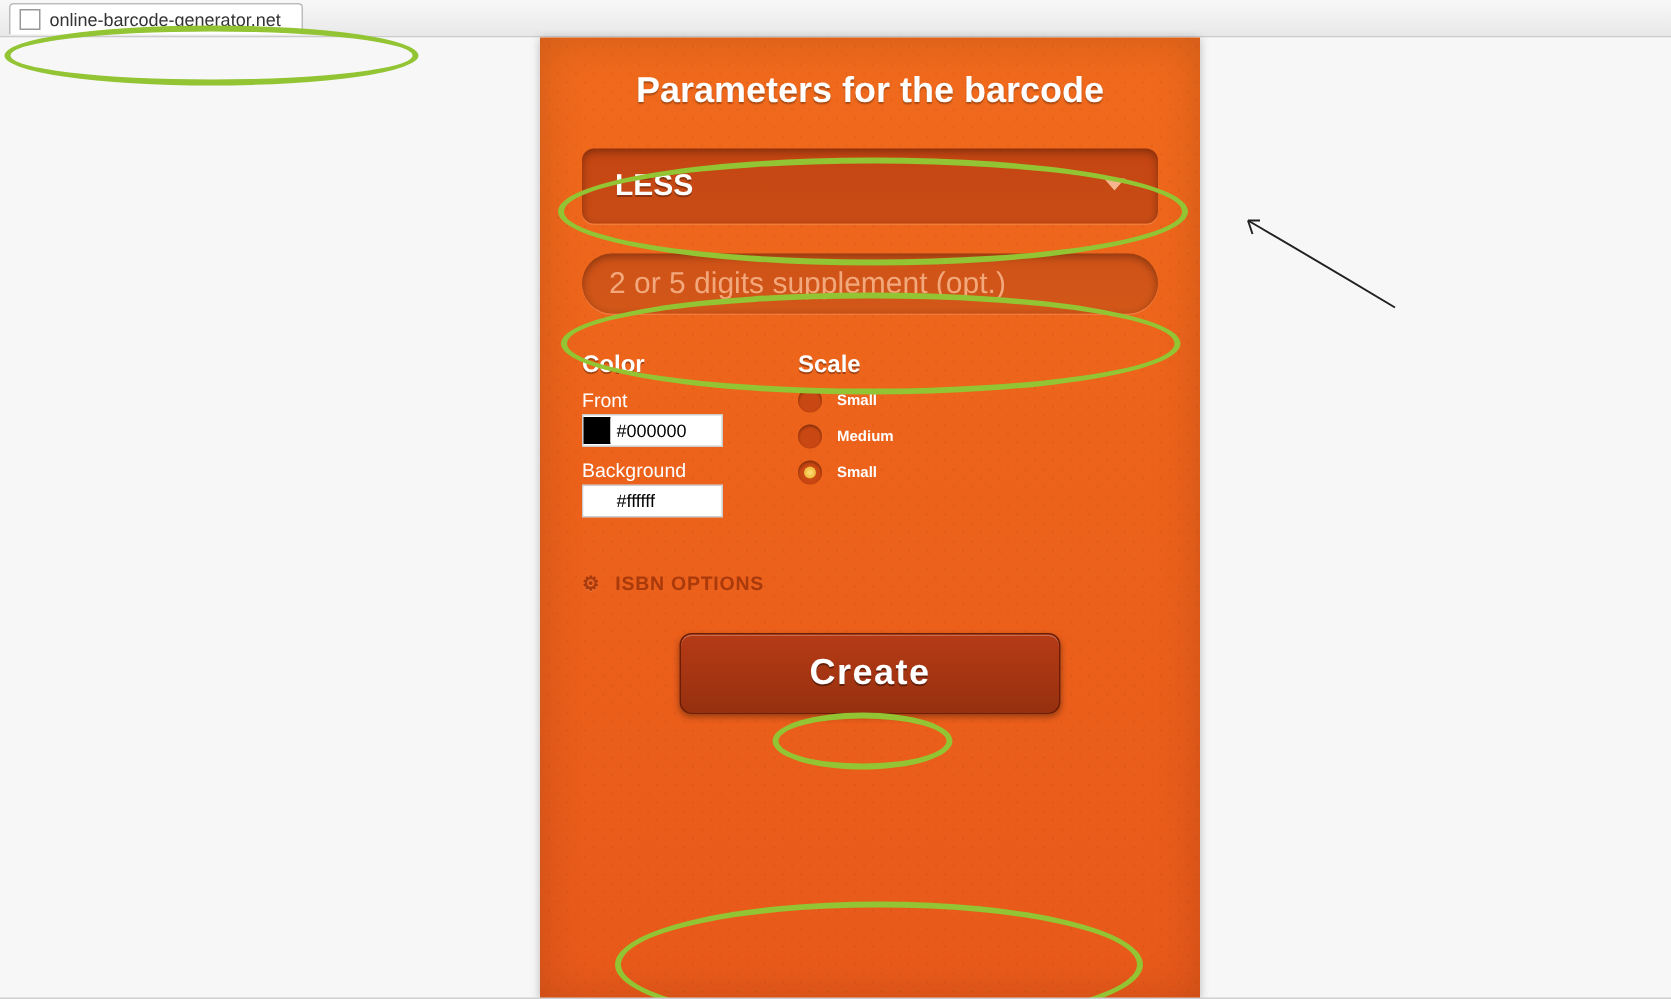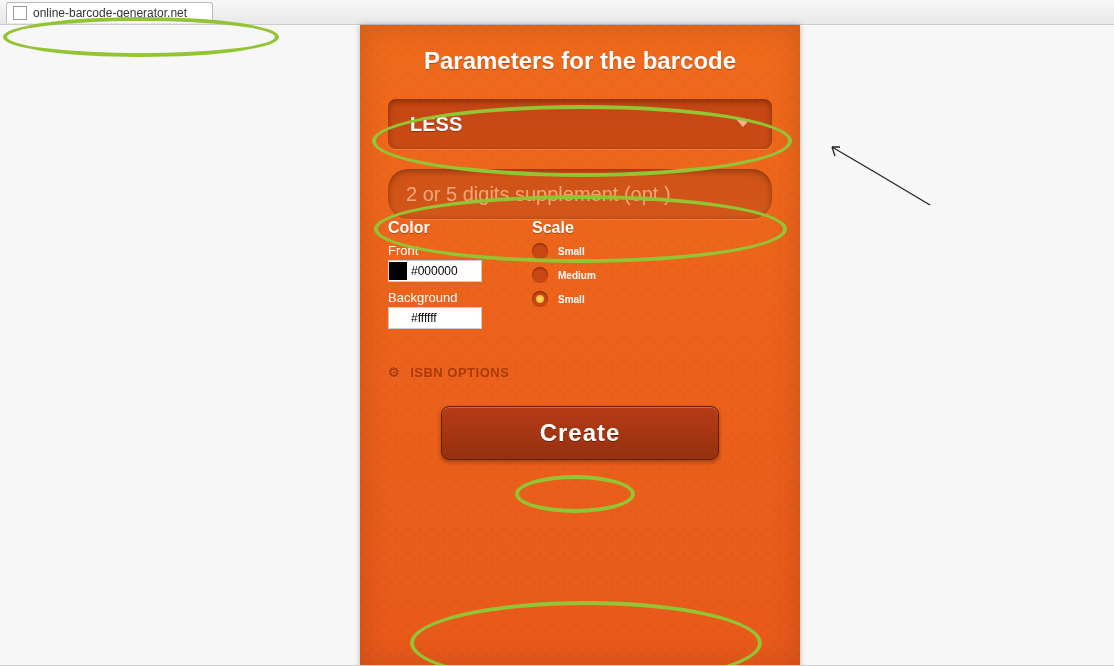--- a/index.html
+++ b/index.html
@@ -1,18 +1,18 @@
 <!DOCTYPE html>
 <html><head>
 <meta charset="utf-8">
 <style>
   html,body{margin:0;padding:0;width:1114px;height:666px;background:#f3f3f3;font-family:Arial,Helvetica,sans-serif;overflow:hidden;}
   
   .tab-bar{height:24px;background:linear-gradient(#f8f8f8,#e8e8e8);border-bottom:1px solid #ccc;display:flex;align-items:center;padding-left:6px;}
-  .tab{height:20px;background:#fff;border:1px solid #bcbcbc;border-bottom:none;border-radius:3px 3px 0 0;padding:0 25px 0 6px;display:flex;align-items:center;font-size:12px;color:#333;}
+  .tab{height:20px;background:#fff;border:1px solid #bcbcbc;border-bottom:none;border-radius:3px 3px 0 0;padding:0 14px 0 6px;display:flex;align-items:center;font-size:12px;color:#333;}
   .tab .favicon{width:12px;height:12px;border:1px solid #999;margin-right:6px;background:#fff;}
   
   .stage{position:relative;width:1114px;height:642px;background:#f7f7f7;}
   
   .panel{position:absolute;left:360px;top:0;width:440px;height:642px;box-sizing:border-box;
     background:linear-gradient(#f06a1c,#e8591a);
     background-image:
       radial-gradient(rgba(0,0,0,0.05) 10%,transparent 11%),
       radial-gradient(rgba(0,0,0,0.05) 10%,transparent 11%),
       linear-gradient(#f06a1c,#e8591a);
@@ -23,39 +23,39 @@
   .panel h1{color:#fff;text-align:center;font-size:24px;font-weight:bold;margin:6px 0 24px;text-shadow:0 1px 1px rgba(0,0,0,0.3);}
   
   .select{position:relative;height:50px;border-radius:8px;background:linear-gradient(#c44512,#c94c16);box-shadow:inset 0 2px 6px rgba(0,0,0,0.35),0 1px rgba(255,255,255,0.15);display:flex;align-items:center;padding:0 22px;margin-bottom:20px;cursor:pointer;}
   .select span{color:#fff;font-size:20px;font-weight:bold;text-shadow:0 1px rgba(0,0,0,0.3);}
   .select .chev{position:absolute;right:22px;top:20px;width:0;height:0;border-left:7px solid transparent;border-right:7px solid transparent;border-top:8px solid #f6b58e;}
   
   .input{height:50px;border-radius:8px;background:#fff;box-shadow:inset 0 2px 6px rgba(0,0,0,0.35),0 1px rgba(255,255,255,0.15);display:flex;align-items:center;padding:0 18px;margin-bottom:20px;}
   .input input{border:none;outline:none;font-size:22px;width:100%;background:transparent;color:#555;font-family:Arial,Helvetica,sans-serif;}
   .redacted{display:inline-block;width:68px;height:26px;background:#000;vertical-align:middle;margin-left:-4px;border-radius:2px;filter:blur(0.3px);}
   
-  .supp{height:50px;border-radius:20px;background:linear-gradient(#cf5217,#d25719);box-shadow:inset 0 2px 6px rgba(0,0,0,0.35),0 1px rgba(255,255,255,0.15);display:flex;align-items:center;padding:0 18px;color:#f3a87c;font-size:20px;}
+  .supp{height:40px;border-radius:20px;background:linear-gradient(#cf5217,#d25719);box-shadow:inset 0 2px 6px rgba(0,0,0,0.35),0 1px rgba(255,255,255,0.15);display:flex;align-items:center;padding:0 18px;color:#f3a87c;font-size:20px;margin-bottom:26px;}
   
   .opts{display:flex;color:#fff;}
   .opts .col{flex:0 0 auto;margin-right:24px;}
   .opts h3{margin:0 0 6px;font-size:16px;font-weight:bold;text-shadow:0 1px rgba(0,0,0,0.3);}
   .opts label{display:block;font-size:13px;margin-bottom:2px;}
   .color-field{display:flex;align-items:center;width:92px;height:20px;background:#fff;margin-bottom:8px;border:1px solid rgba(0,0,0,0.2);}
   .color-field .sw{width:18px;height:18px;}
   .color-field input{border:none;outline:none;font-size:12px;padding-left:4px;width:60px;}
   .radio-row{display:flex;align-items:center;margin-bottom:8px;}
   .radio{width:16px;height:16px;border-radius:50%;background:#c94712;box-shadow:inset 0 1px 2px rgba(0,0,0,0.4);margin-right:10px;display:flex;align-items:center;justify-content:center;cursor:pointer;}
   .radio.sel::after{content:"";width:8px;height:8px;border-radius:50%;background:radial-gradient(#ffe27a,#e7a31d);}
   .radio-lbl{font-size:10px;font-weight:bold;}
   
   .less{display:flex;align-items:center;margin-top:28px;margin-bottom:26px;cursor:pointer;}
   .gear{color:#b83c0e;font-size:18px;margin-right:10px;text-shadow:0 1px rgba(255,255,255,0.15);}
   .less span{font-size:13px;font-weight:bold;color:#a93a0c;letter-spacing:0.5px;}
   
-  .create{display:block;margin:0 auto;width:278px;height:54px;border-radius:8px;border:1px solid #6b1d08;background:linear-gradient(#b63b16,#96300f);color:#fff;font-size:24px;font-weight:bold;letter-spacing:1px;box-shadow:inset 0 1px rgba(255,255,255,0.25),0 2px 4px rgba(0,0,0,0.35);text-shadow:0 1px rgba(0,0,0,0.4);cursor:pointer;}
+  .create{display:block;margin:0 auto;width:254px;height:54px;border-radius:8px;border:1px solid #6b1d08;background:linear-gradient(#b63b16,#96300f);color:#fff;font-size:24px;font-weight:bold;letter-spacing:1px;box-shadow:inset 0 1px rgba(255,255,255,0.25),0 2px 4px rgba(0,0,0,0.35);text-shadow:0 1px rgba(0,0,0,0.4);cursor:pointer;}
   
   .note{position:absolute;left:870px;top:195px;width:200px;color:#222;font-family:"Comic Sans MS","Segoe Script",cursive;font-size:14px;line-height:1.45;}
   .arrow-svg{position:absolute;left:820px;top:110px;}
   
   .mark{position:absolute;border:4px solid #92c434;border-radius:50%;pointer-events:none;}
   .m-url{left:3px;top:-8px;width:268px;height:32px;}
   .m-isbn{left:372px;top:80px;width:412px;height:64px;}
   .m-input{left:374px;top:170px;width:405px;height:60px;}
   .m-large{left:515px;top:450px;width:112px;height:30px;}
   .m-create{left:410px;top:576px;width:344px;height:76px;}

